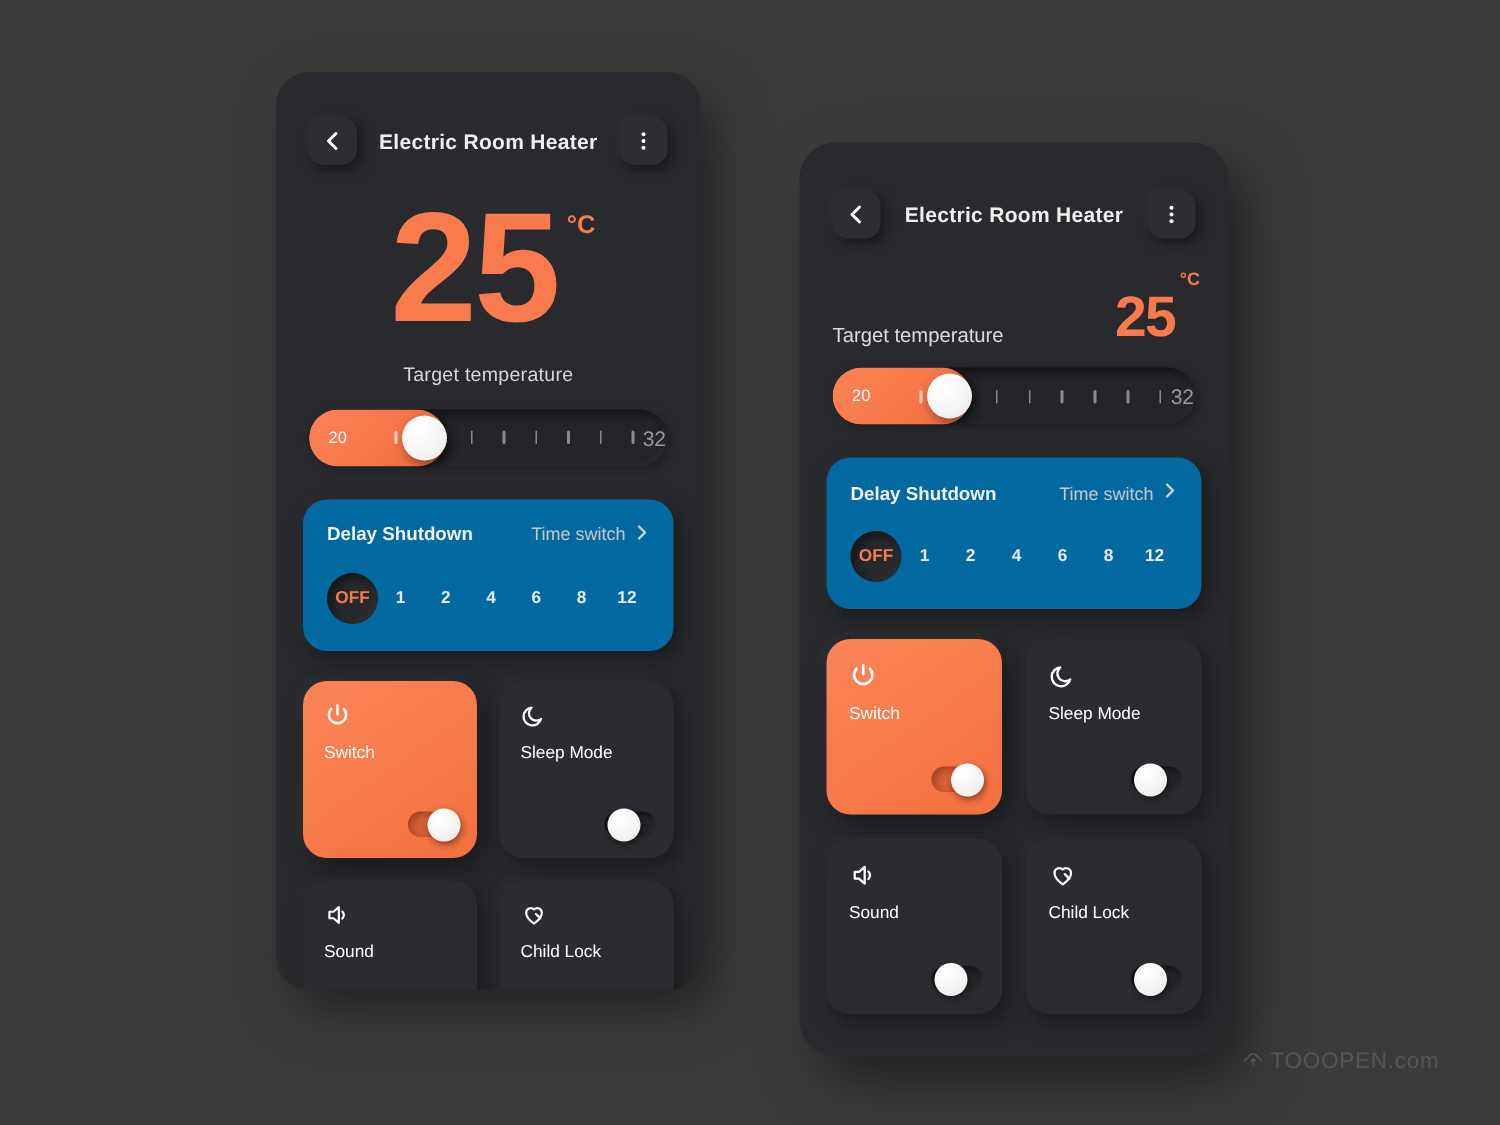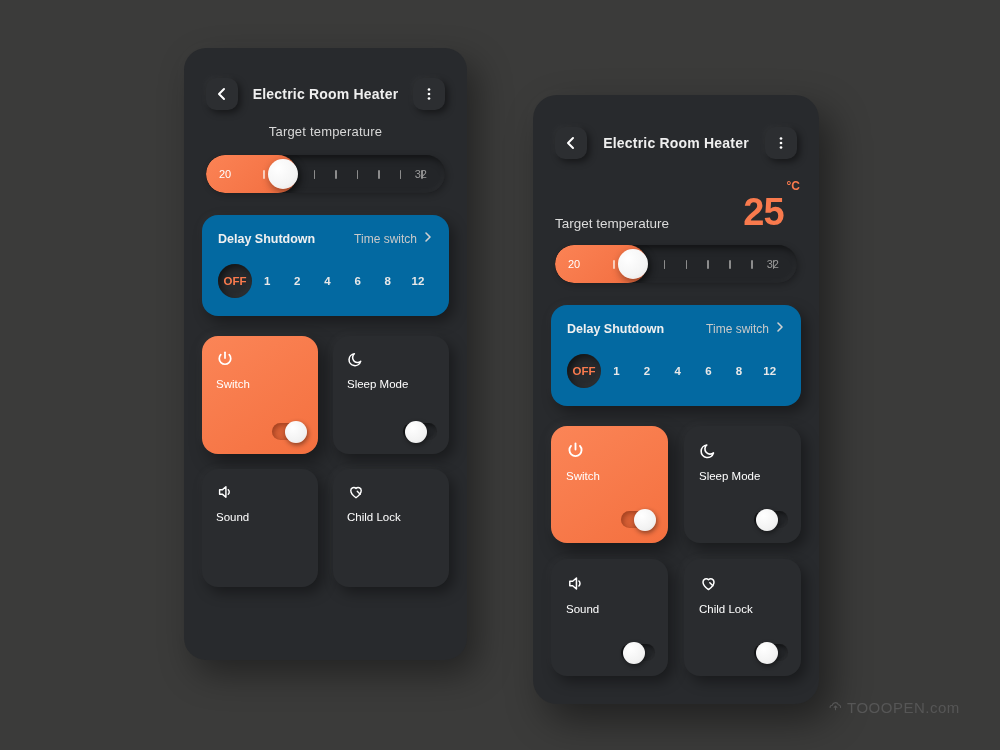--- a/index.html
+++ b/index.html
@@ -149,23 +149,23 @@
   }
   .slider-min {
     position: absolute;
     left: 13px;
     color: #ffffff;
     font-size: 11px;
     z-index: 3;
   }
   .slider-max {
     position: absolute;
-    right: 18px;
+    right: 1px;
     color: #9a9a9a;
-    font-size: 11px;
+    font-size: 14px;
     z-index: 3;
   }
   .slider-ticks {
     position: absolute;
     left: 0; right: 0; top: 0; bottom: 0;
     display: flex;
     align-items: center;
     z-index: 2;
   }
   .tick {
@@ -311,20 +311,23 @@
       <span>
         <svg width="16" height="16" viewBox="0 0 16 16">
             <circle cx="8" cy="3.5" r="1.35" fill="#ffffff"></circle>
             <circle cx="8" cy="8" r="1.35" fill="#ffffff"></circle>
             <circle cx="8" cy="12.5" r="1.35" fill="#ffffff"></circle>
           </svg>
       </span>
     </div>
   </div>
 
+  <div class="temp-hero">
+    <span class="big">25</span><span class="unit">°C</span>
+  </div>
   <div class="hero-caption">Target temperature</div>
 
   <div style="padding:0 22px; margin-top:16px;">
     <div class="slider">
       <div class="slider-fill"></div>
       <div class="slider-ticks">
         <div class="tick on" style="left:24%;"></div>
         <div class="tick" style="left:45%;"></div>
         <div class="tick" style="left:54%;"></div>
         <div class="tick" style="left:63%;"></div>

